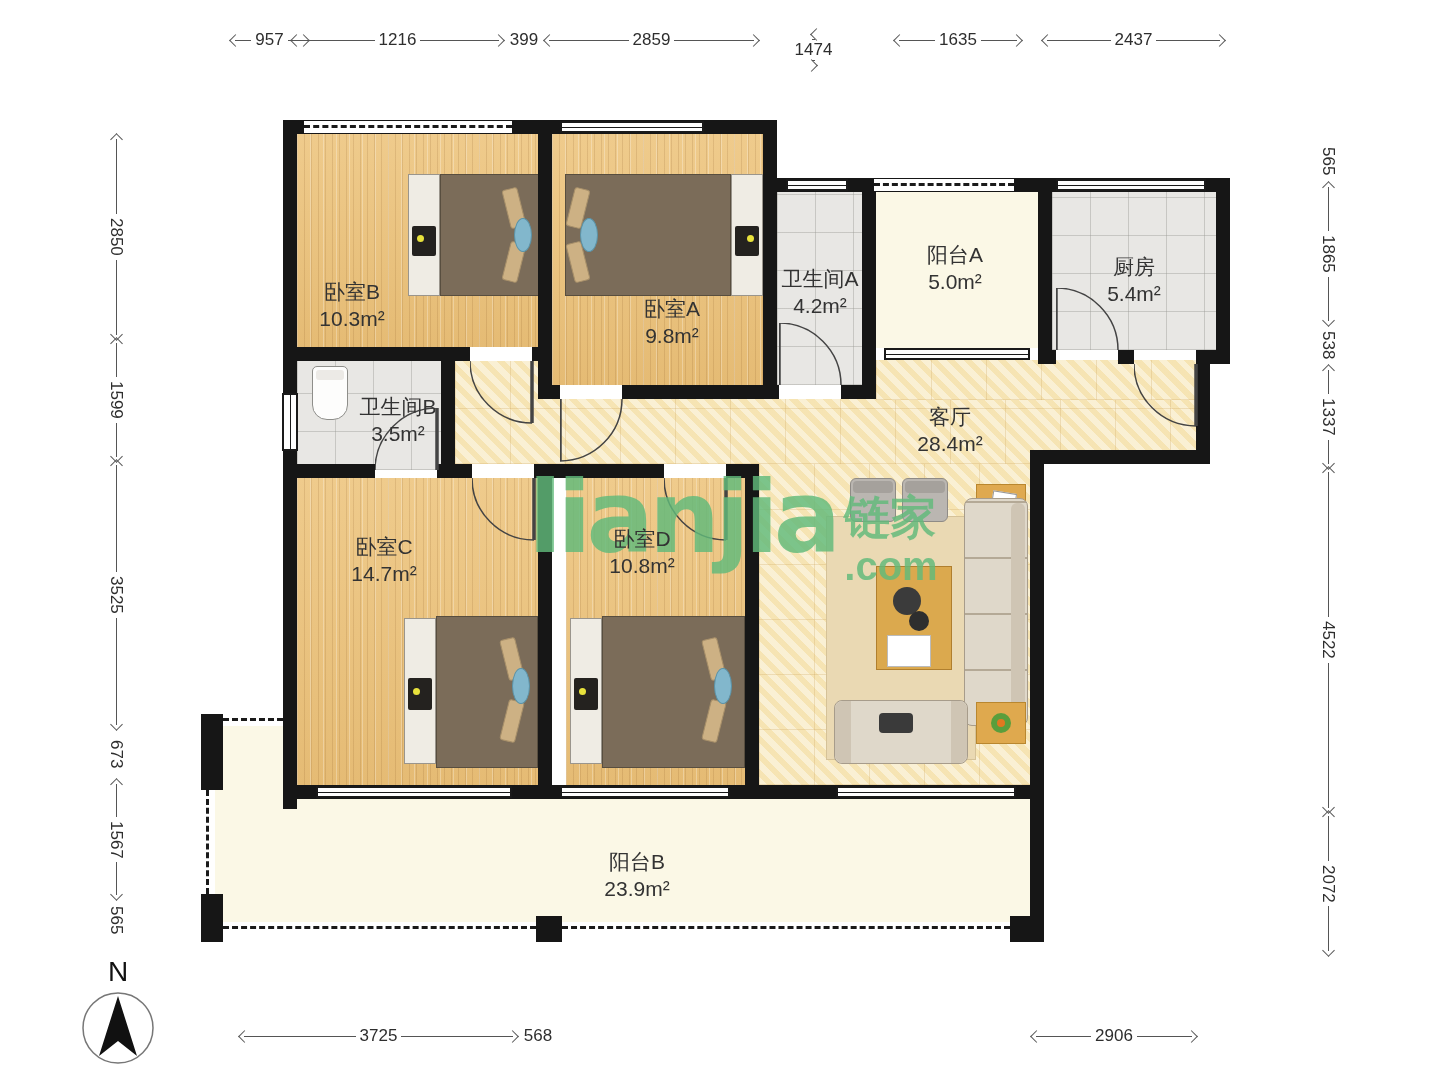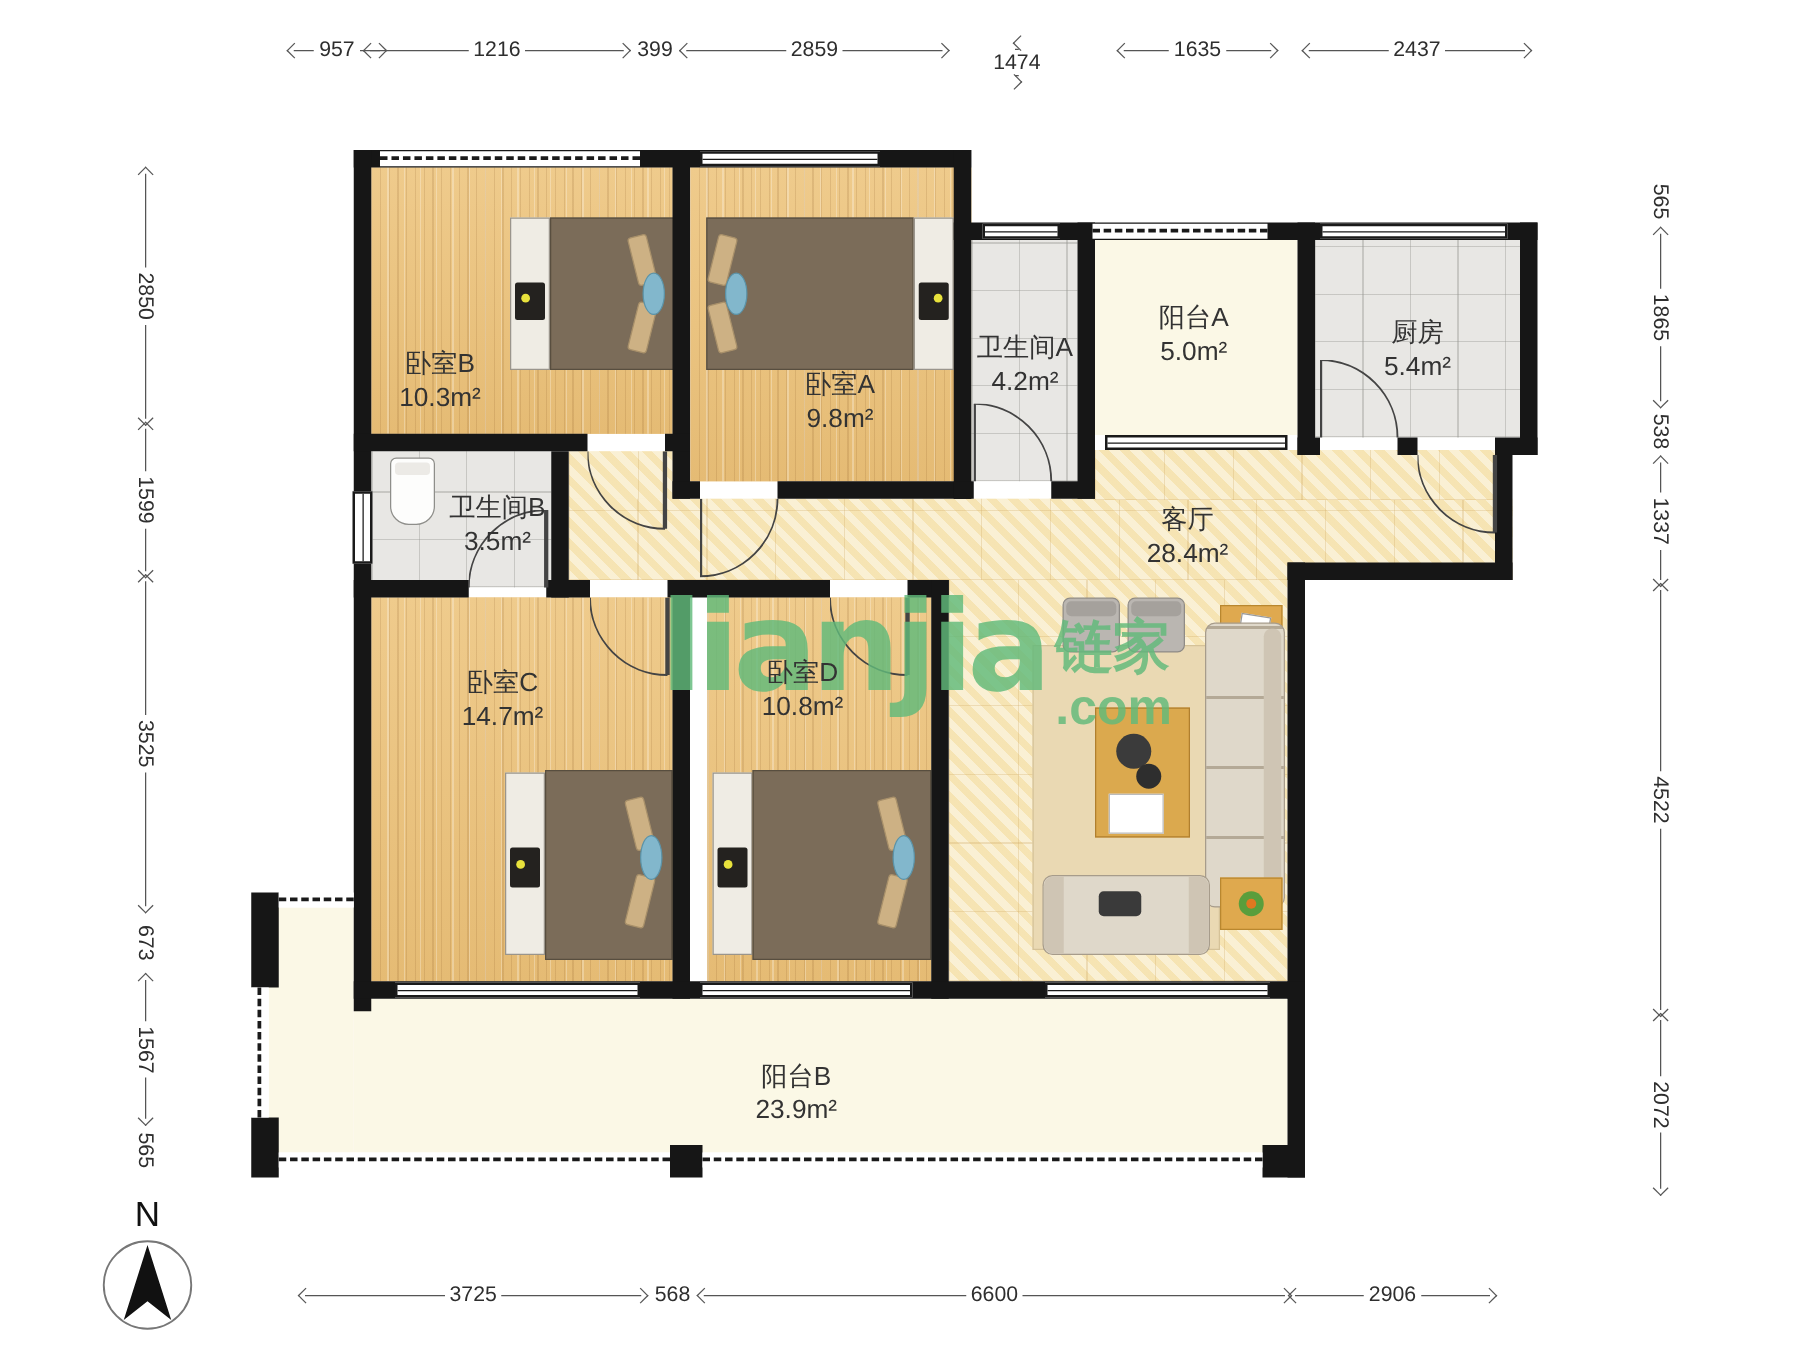--- a/index.html
+++ b/index.html
@@ -265,21 +265,21 @@
     <div>5.4m²</div>
   </div>
   <div class="room-label" style="left:398px;top:420px;">
     <div>卫生间B</div>
     <div>3.5m²</div>
   </div>
   <div class="room-label" style="left:950px;top:430px;">
     <div>客厅</div>
     <div>28.4m²</div>
   </div>
-  <div class="room-label" style="left:402px;top:560px;">
+  <div class="room-label" style="left:384px;top:560px;">
     <div>卧室C</div>
     <div>14.7m²</div>
   </div>
   <div class="room-label" style="left:642px;top:552px;">
     <div>卧室D</div>
     <div>10.8m²</div>
   </div>
   <div class="room-label" style="left:637px;top:875px;">
     <div>阳台B</div>
     <div>23.9m²</div>
@@ -342,27 +342,20 @@
   <div class="dimh" style="left:240px;top:1026px;width:277px;">
       <span class="ch l"></span>
       <span class="ln"></span>
       <span class="tx">3725</span>
       <span class="ln"></span>
       <span class="ch r"></span>
     </div>
   <div class="dimh tight" style="left:517px;top:1026px;width:42px;">
       <span class="tx">568</span>
     </div>
-  <div class="dimh" style="left:559px;top:1026px;width:473px;">
-      <span class="ch l"></span>
-      <span class="ln"></span>
-      <span class="tx">6600</span>
-      <span class="ln"></span>
-      <span class="ch r"></span>
-    </div>
   <div class="dimh" style="left:1032px;top:1026px;width:164px;">
       <span class="ch l"></span>
       <span class="ln"></span>
       <span class="tx">2906</span>
       <span class="ln"></span>
       <span class="ch r"></span>
     </div>
 
   <div class="dimv" style="left:106px;top:135px;height:204px;">
       <span class="cv t"></span>

